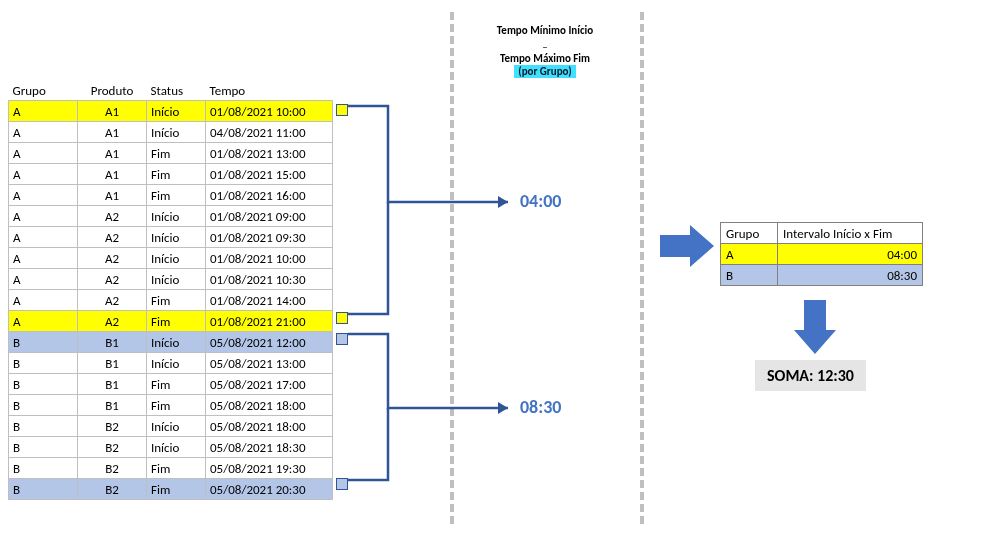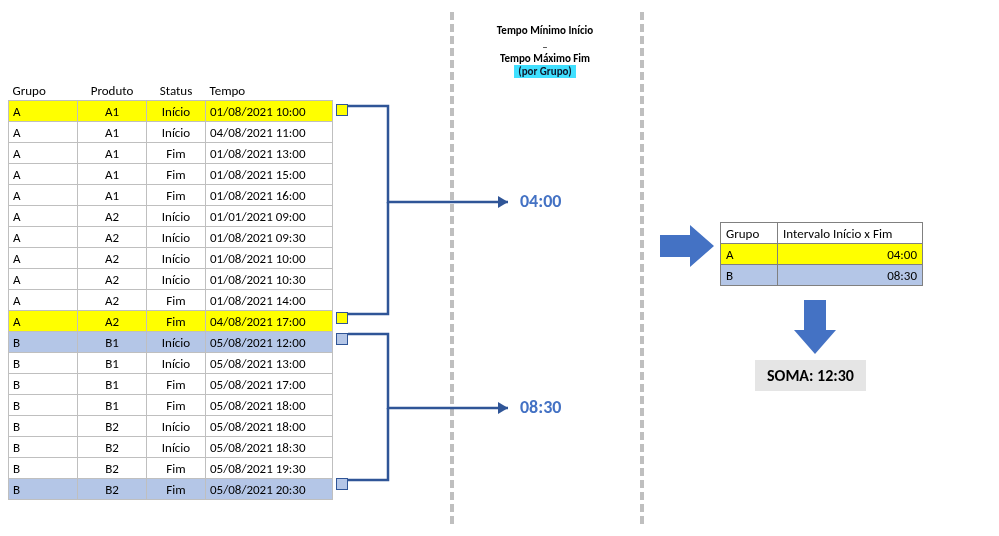--- a/index.html
+++ b/index.html
@@ -27,21 +27,21 @@
     font-weight: normal;
   }
   .main-table th {
     border-top: none;
     border-left: none;
     border-right: none;
     font-weight: normal;
   }
   .main-table th:nth-child(1), .main-table td:nth-child(1) { width: 60px; }
   .main-table th:nth-child(2), .main-table td:nth-child(2) { width: 60px; text-align: center; }
-  .main-table th:nth-child(3), .main-table td:nth-child(3) { width: 50px; text-align: center; }
+  .main-table th:nth-child(3), .main-table td:nth-child(3) { width: 50px; }
   .main-table th:nth-child(4), .main-table td:nth-child(4) { width: 118px; }
   .row-yellow td { background: #ffff00; }
   .row-blue td { background: #b4c6e7; }
 
   .marker {
     position: absolute;
     width: 10px;
     height: 10px;
     border: 1px solid #2f5597;
   }
@@ -161,21 +161,21 @@
       <tr>
         <td>A</td>
         <td>A1</td>
         <td>Fim</td>
         <td>01/08/2021 16:00</td>
       </tr>
       <tr>
         <td>A</td>
         <td>A2</td>
         <td>Início</td>
-        <td>01/01/2021 09:00</td>
+        <td>01/08/2021 09:00</td>
       </tr>
       <tr>
         <td>A</td>
         <td>A2</td>
         <td>Início</td>
         <td>01/08/2021 09:30</td>
       </tr>
       <tr>
         <td>A</td>
         <td>A2</td>
@@ -191,21 +191,21 @@
       <tr>
         <td>A</td>
         <td>A2</td>
         <td>Fim</td>
         <td>01/08/2021 14:00</td>
       </tr>
       <tr class="row-yellow">
         <td>A</td>
         <td>A2</td>
         <td>Fim</td>
-        <td>04/08/2021 17:00</td>
+        <td>01/08/2021 21:00</td>
       </tr>
       <tr class="row-blue">
         <td>B</td>
         <td>B1</td>
         <td>Início</td>
         <td>05/08/2021 12:00</td>
       </tr>
       <tr>
         <td>B</td>
         <td>B1</td>

